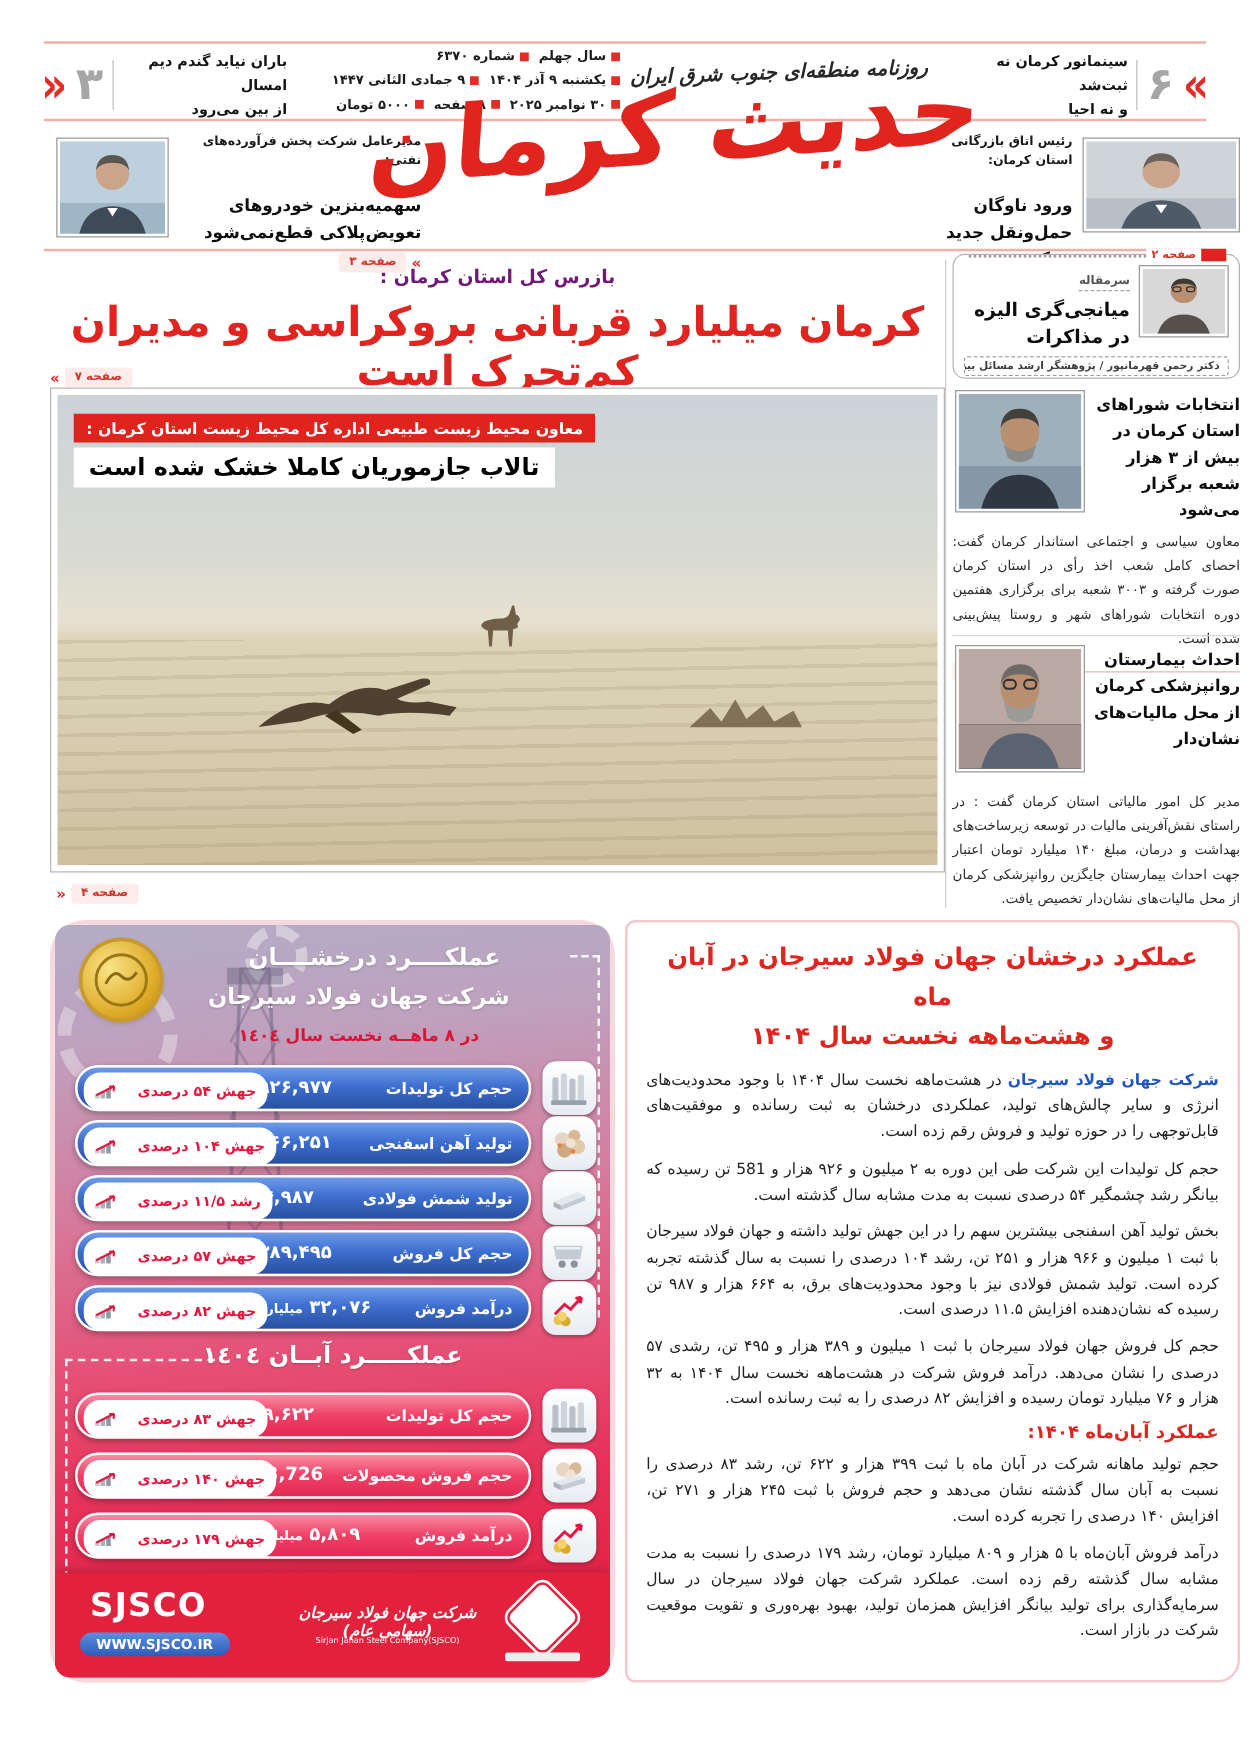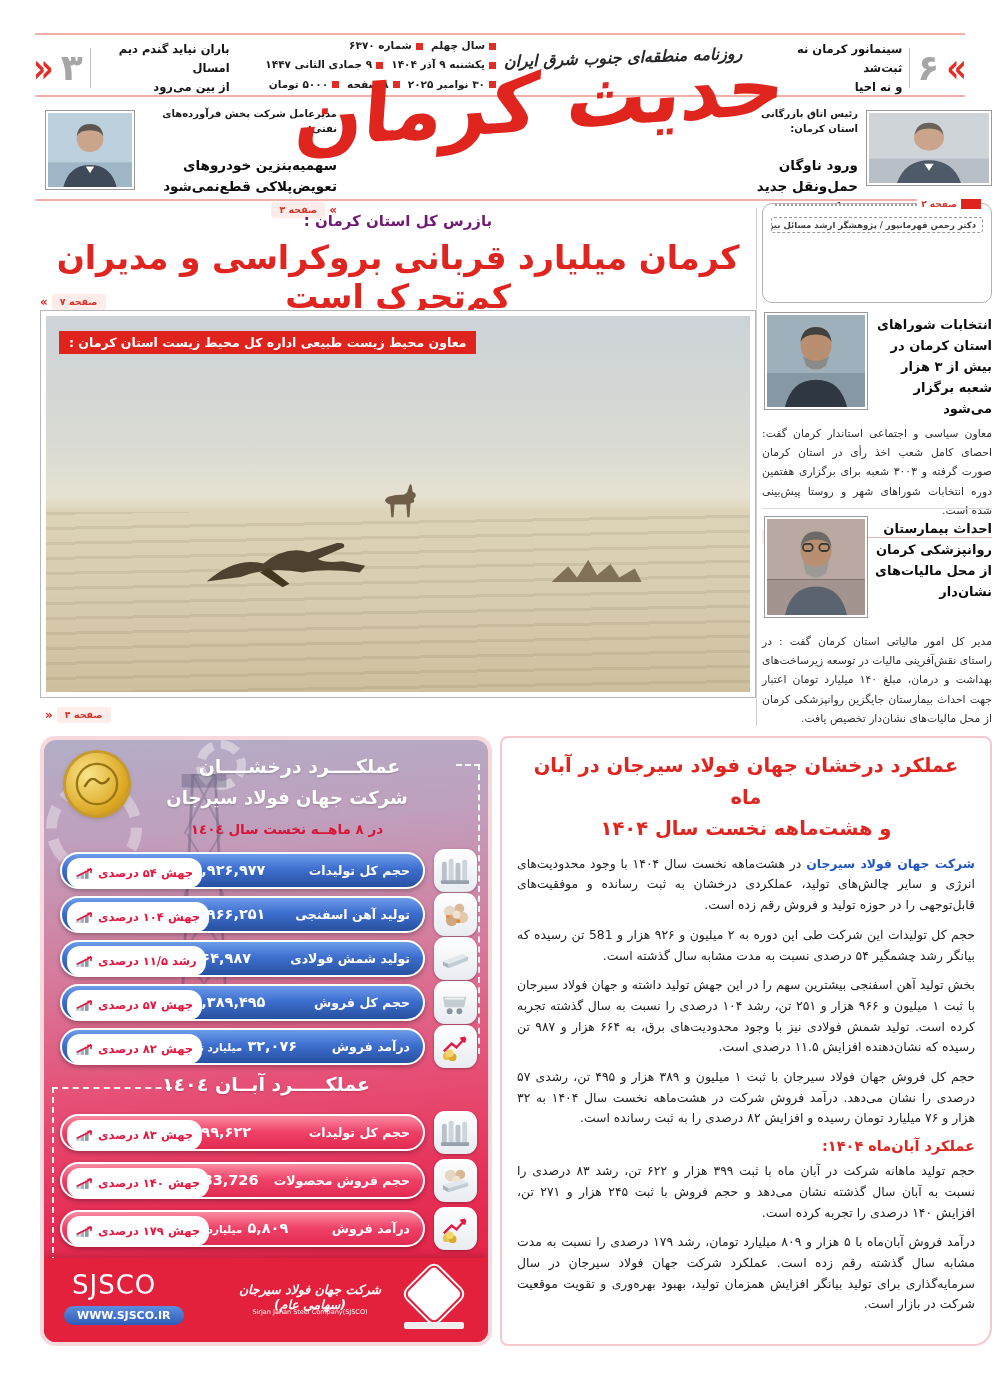--- a/index.html
+++ b/index.html
@@ -72,21 +72,21 @@
   .photo{position:relative;width:100%;height:100%;overflow:hidden;background:linear-gradient(180deg,#ccd3d8 0%,#d9dad2 34%,#e6e2d2 48%,#ddd3b8 52%,#d8cdb0 72%,#cec09e 100%)}
   .streaks{position:absolute;left:0;right:0;top:52%;bottom:0;background:repeating-linear-gradient(179deg,rgba(110,95,65,.12) 0 3px,rgba(0,0,0,0) 3px 15px)}
   .camel{position:absolute;left:46%;top:44%;width:64px}
   .wood{position:absolute;left:22%;top:58%;width:170px}
   .bush{position:absolute;left:71%;top:63%;width:100px}
   .cap-red{position:absolute;left:13px;top:15px;background:#e0231d;color:#fff;font-size:12.5px;font-weight:bold;padding:4px 10px}
   .cap-white{position:absolute;left:13px;top:42px;background:#fff;color:#000;font-size:19px;font-weight:bold;padding:5px 12px}
   .photo-marker{position:absolute;left:45px;top:702px}
 
   
-  .infog{position:absolute;left:40px;top:736px;width:452px;height:610px;border-radius:15px;padding:4px;background:#f6d9dc}
+  .infog{position:absolute;left:40px;top:736px;width:452px;height:610px;border-radius:28px;padding:4px;background:#f6d9dc}
   .infog-in{position:relative;width:100%;height:100%;border-radius:12px;overflow:hidden;background:linear-gradient(175deg,#b3adc6 0%,#bfa0bd 16%,#d57d9e 36%,#e65177 56%,#e63058 74%,#e42549 86%,#e2203f 100%)}
   .gear1{position:absolute;left:2px;top:40px;width:96px;height:96px;border-radius:50%;border:11px dashed rgba(255,255,255,.35)}
   .gear2{position:absolute;left:152px;top:0;width:50px;height:50px;border-radius:50%;border:9px dashed rgba(255,255,255,.4)}
   .medal{position:absolute;left:22px;top:13px;width:62px;height:62px;border-radius:50%;background:radial-gradient(circle at 35% 35%,#f9e488,#dca722 68%,#b17e12);box-shadow:0 0 0 3px #c79a2a,0 2px 6px rgba(0,0,0,.3)}
   .tower{position:absolute;left:118px;top:34px;width:84px;height:240px;opacity:.5}
   .ig-t1{position:absolute;top:15px;left:95px;right:28px;text-align:center;color:#fff;font-weight:bold;font-size:19px;text-shadow:0 1px 2px rgba(0,0,0,.2)}
   .ig-t2{position:absolute;top:47px;left:70px;right:28px;text-align:center;color:#fff;font-weight:bold;font-size:18px;text-shadow:0 1px 2px rgba(0,0,0,.2)}
   .ig-t3{position:absolute;top:81px;left:70px;right:28px;text-align:center;color:#d81537;font-weight:bold;font-size:13.5px}
   .dsh-h1{position:absolute;top:24px;right:8px;width:24px;border-top:2px dashed rgba(255,255,255,.9)}
   .dsh-v1{position:absolute;top:24px;right:8px;height:290px;border-right:2px dashed rgba(255,255,255,.9)}
@@ -96,24 +96,24 @@
   .igrows2{position:absolute;left:16px;right:16px;top:374px}
   .igrow{position:relative;height:37px;margin-bottom:7px}
   .igrow2{margin-bottom:11px}
   .tile{position:absolute;right:-5px;top:-3px;width:43px;height:43px;background:linear-gradient(180deg,#ffffff,#e8ecf1);border-radius:11px;box-shadow:0 1px 3px rgba(0,0,0,.3);display:flex;align-items:center;justify-content:center}
   .tile svg{width:33px;height:33px}
   .pill{position:absolute;left:0;right:47px;top:0;height:37px;border-radius:19px;border:2px solid #fff;background:linear-gradient(180deg,#6d9ce9 0%,#3e6fd0 45%,#27509f 100%);box-shadow:0 2px 5px rgba(0,0,0,.3)}
   .pill.pink{background:linear-gradient(180deg,#f98ba1 0%,#ef4066 50%,#e22a52 100%)}
   .plabel{position:absolute;right:13px;top:0;height:33px;line-height:33px;color:#fff;font-size:12.5px;font-weight:bold}
   .pval{position:absolute;left:112px;width:140px;top:0;height:33px;line-height:33px;text-align:left;color:#fff;font-weight:bold;font-size:14.5px;direction:rtl}
   .punit{font-size:10.5px}
-  .pchip{position:absolute;left:5px;top:4px;height:25px;background:#fff;border-radius:13px;display:flex;direction:rtl;align-items:center;gap:4px;padding:15px 9px;color:#e3173f;font-size:11.5px;font-weight:bold}
+  .pchip{position:absolute;left:5px;top:4px;height:25px;background:#fff;border-radius:13px;display:flex;direction:rtl;align-items:center;gap:16px;padding:15px 9px;color:#e3173f;font-size:11.5px;font-weight:bold}
   .ig-aban-title{position:absolute;top:333px;left:30px;right:30px;text-align:center;color:#fff;font-size:19px;font-weight:bold;text-shadow:0 1px 2px rgba(0,0,0,.2)}
   .ig-footer{position:absolute;left:0;right:0;bottom:0;height:84px;background:#e3213c;box-shadow:0 -2px 8px rgba(0,0,0,.18)}
-  .sj{position:absolute;left:28px;top:12px;color:#fff;font-weight:normal;font-size:26px;letter-spacing:1px;direction:ltr}
+  .sj{position:absolute;left:28px;top:12px;color:#fff;font-weight:bold;font-size:26px;letter-spacing:1px;direction:ltr}
   .sjurl{position:absolute;left:20px;top:48px;background:linear-gradient(180deg,#5d8ede,#2d5cb8);border-radius:12px;color:#fff;font-size:11px;font-weight:bold;padding:3px 13px;direction:ltr}
   .logo-group{position:absolute;right:12px;top:8px;width:250px;height:70px;direction:ltr}
   .logo-fa{position:absolute;left:0;top:16px;width:168px;text-align:center;color:#fff;font-size:12.5px;font-weight:bold;font-style:italic}
   .logo-en{position:absolute;left:0;top:42px;width:168px;text-align:center;color:#fff;font-size:6.5px}
   .diamond{position:absolute;right:22px;top:8px;width:40px;height:40px;background:#fff;transform:rotate(45deg);border-radius:5px;box-shadow:0 0 0 2px #e3213c,0 0 0 4px #fff}
   .dbase{position:absolute;right:12px;top:56px;width:60px;height:7px;background:#eee;border-radius:2px}
 
   
   .art{position:absolute;left:500px;top:736px;width:492px;height:610px;border:2px solid #f3c9cf;border-radius:8px 8px 18px 8px;background:#fff;padding:12px 15px 8px;overflow:hidden}
   .art-hl{text-align:center;color:#e0241e;font-size:19.5px;font-weight:bold;line-height:1.62;margin-bottom:9px}
@@ -206,20 +206,36 @@
       </span>
   </div>
 
   <div class="sb-divider"></div>
 
   <div class="editorial">
     <div class="ed-top">
       <span class="ed-dots"></span>
       <span class="ed-pg">صفحه ۲</span>
       <span class="ed-sq"></span>
+    </div>
+    <div class="ed-row">
+      <div class="portrait ed-photo">
+        <svg viewBox="0 0 60 54" preserveAspectRatio="none">
+            <rect width="60" height="54" fill="#d8d8d8"></rect>
+            <circle cx="30" cy="19" r="9.5" fill="#b98f72"></circle>
+            <path d="M20.5 17 q1-9 9.5-9 q8.5 0 9.5 9 q-2-4.5-9.5-4.5 q-7.5 0-9.5 4.5z" fill="#3e3a36"></path>
+            <path d="M11 54 q4-16 19-16 q15 0 19 16z" fill="#55504c"></path>
+            <rect x="22" y="15" width="6" height="4" rx="2" fill="none" stroke="#333" stroke-width="1"></rect>
+            <rect x="32" y="15" width="6" height="4" rx="2" fill="none" stroke="#333" stroke-width="1"></rect>
+          </svg>
+      </div>
+      <div class="ed-col">
+        <span class="ed-label">سرمقاله</span>
+        <div class="ed-hl">میانجی‌گری الیزه در مذاکرات</div>
+      </div>
     </div>
     <div class="ed-byline">دکتر رحمن قهرمانپور / پژوهشگر ارشد مسائل بین‌الملل</div>
   </div>
 
   <div class="sb-art sb-a1">
     <div class="sb-row">
       <div class="portrait sbp" style="right:124px;left:auto;width:104px">
         <svg viewBox="0 0 60 54" preserveAspectRatio="none">
             <rect width="60" height="54" fill="#9fb0bd"></rect>
             <rect y="34" width="60" height="20" fill="#8698a6"></rect>
@@ -273,20 +289,21 @@
           <path d="M14 21 q-1-6 6-7 q4-1 9-1 q4 0 6-3 l2-6 q1-2 2 0 l1 6 q3 1 3 4 l-2 3 q1 2 0 3 l-3 1 l-1 13 l-2 0 l-1-12 l-11 0 l-1 12 l-2 0 l-1-12 q-4-1-5-4z" fill="#6f5f49"></path>
         </svg>
       <svg class="wood" viewBox="0 0 150 50">
           <path d="M5 42 Q30 20 55 26 Q75 10 95 16 L120 8 Q128 7 126 12 L103 22 Q110 26 125 24 L145 28 L140 34 Q110 30 90 34 Q60 28 35 38 Z" fill="#4f4130"></path>
           <path d="M60 30 L78 44 L72 47 L52 34Z" fill="#42361f"></path>
         </svg>
       <svg class="bush" viewBox="0 0 90 30">
           <path d="M5 26 L20 12 L28 22 L38 6 L46 20 L58 10 L66 22 L80 14 L86 26 Z" fill="#6a5a42" opacity=".8"></path>
         </svg>
       <div class="cap-red">معاون محیط زیست طبیعی اداره کل محیط زیست استان کرمان :</div>
+      <div class="cap-white">تالاب جازموریان کاملا خشک شده است</div>
     </div>
   </div>
   <span class="marker photo-marker">
       <span class="chev-s">»</span>
       <span class="chip">صفحه ۴</span>
     </span>
 
   <div class="infog">
     <div class="infog-in">
       <div class="gear1"></div>

